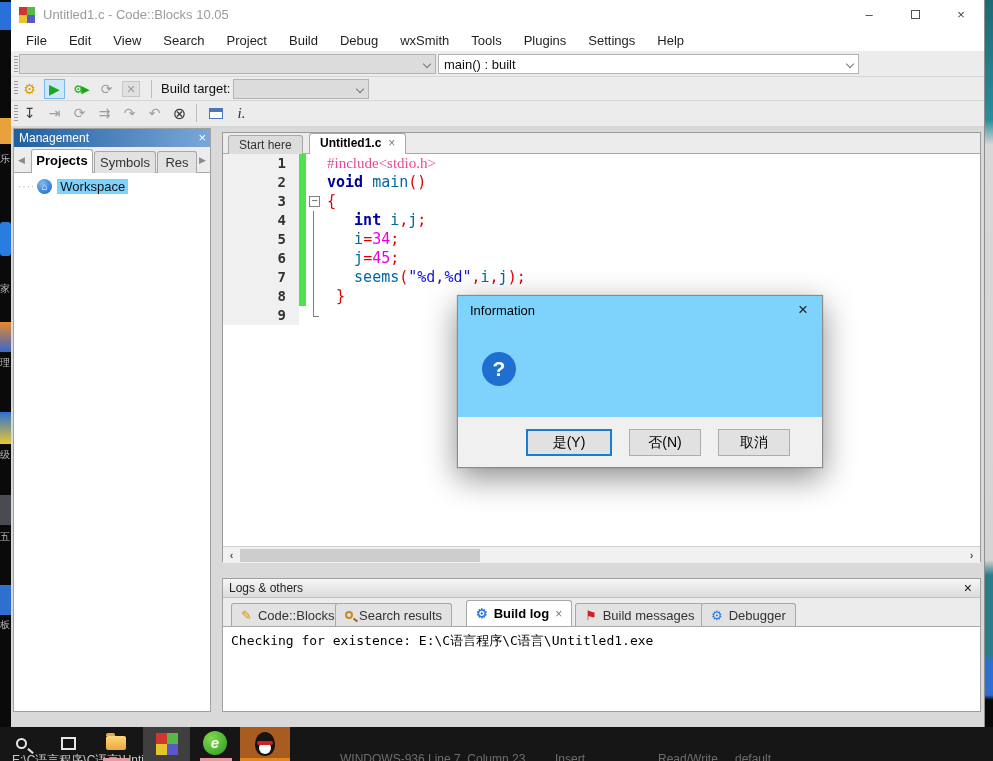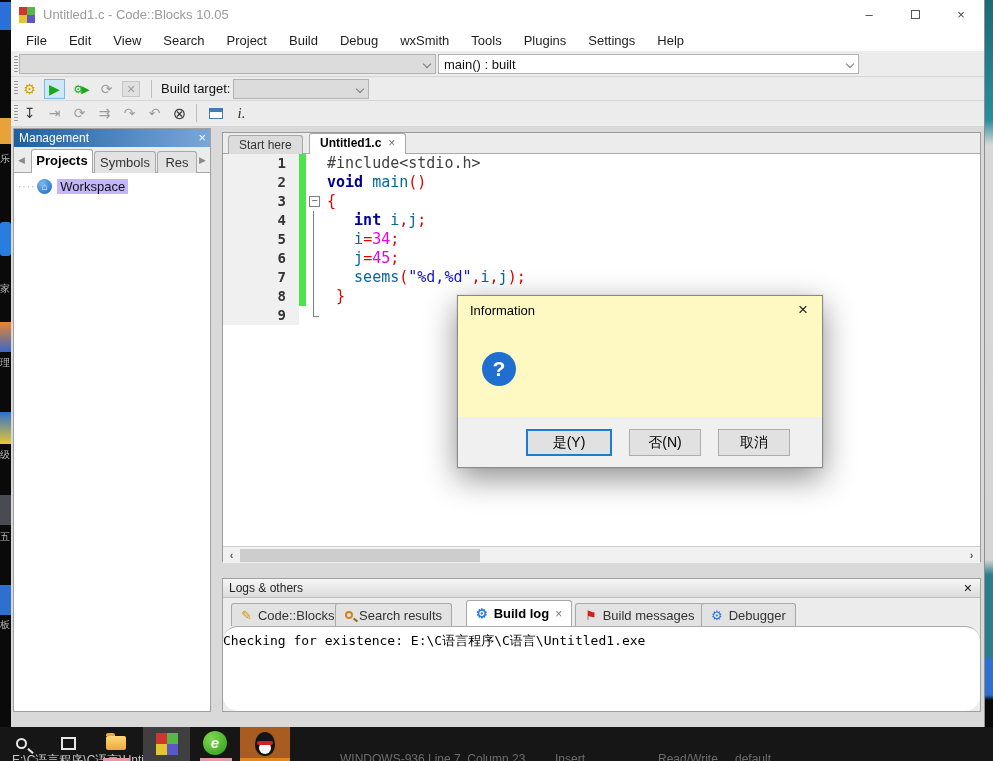--- a/index.html
+++ b/index.html
@@ -51,64 +51,64 @@
   .mgmt-close { position:absolute; right:4px; top:0; color:#fff; font-size:13px; line-height:18px; }
   .mgmt-tabs { position:absolute; left:0; top:18px; width:100%; height:26px; background:#ececec; border-bottom:1px solid #a8a8a8; }
   .mtab { position:absolute; top:4px; height:22px; font-size:13px; text-align:center; line-height:21px; color:#333;
     background:#e2e2e2; border:1px solid #a8a8a8; border-bottom:none; border-radius:3px 3px 0 0; }
   .mtab.active { background:#fff; font-weight:bold; color:#000; top:2px; height:24px; }
   .mscroll { position:absolute; top:8px; font-size:9px; color:#8a8a8a; }
   .tree { position:absolute; left:0; top:44px; right:0; bottom:0; background:#fff; }
   .tree-item { position:absolute; left:4px; top:6px; display:flex; align-items:center; font-size:13px; color:#111; }
   .tree-dots { color:#b5b5b5; font-size:10px; letter-spacing:1px; margin-right:2px; }
   .house { width:15px; height:15px; border-radius:50%; background:radial-gradient(circle at 35% 30%,#7db9f0,#1460c8); color:#fff; font-size:10px; text-align:center; line-height:15px; margin-right:5px; }
-  .tree-label { background:#c4b5fd; padding:0 3px; }
+  .tree-label { background:#7dd3fc; padding:0 3px; }
 
   
   .ed { position:absolute; left:211px; top:132px; width:759px; height:430px; background:#fff; border:1px solid #9a9a9a; }
   .ed-tabs { position:absolute; left:0; top:0; width:100%; height:21px; background:#ececec; border-bottom:1px solid #aaa; }
   .etab { position:absolute; top:2px; height:19px; font-size:12px; line-height:18px; padding:0 10px;
     background:#dcdcdc; border:1px solid #a8a8a8; border-bottom:none; border-radius:3px 3px 0 0; color:#333; }
   .etab.active { background:#fff; font-weight:bold; color:#000; top:0; height:21px; }
   .etab .tclose { color:#777; font-weight:normal; margin-left:7px; font-size:12px; }
   .ed-body { position:absolute; left:0; top:21px; right:0; height:392px; background:#fff; overflow:hidden;
     font-family:"DejaVu Sans Mono", monospace; font-size:15px; }
   .cline { position:relative; height:19px; line-height:19px; white-space:pre; }
   .ln { position:absolute; left:0; top:0; width:76px; height:19px; background:#f0f0f0; color:#333; text-align:right; padding-right:13px; font-size:14px; font-weight:600; }
   .chg { position:absolute; left:76px; top:0; width:7px; height:19px; }
   .chg.on { background:#4ce44c; }
   .fold { position:absolute; left:83px; top:0; width:17px; height:19px; background:#fff; }
   .fold.f-start::before { content:"−"; position:absolute; left:3px; top:4px; width:9px; height:9px; border:1px solid #808080; background:#fff; color:#555; font-size:10px; line-height:8px; text-align:center; }
   .fold.f-mid::before { content:""; position:absolute; left:7px; top:0; width:1px; height:19px; background:#808080; }
   .fold.f-end::before { content:""; position:absolute; left:7px; top:0; width:1px; height:10px; background:#808080; }
   .fold.f-end::after { content:""; position:absolute; left:7px; top:10px; width:6px; height:1px; background:#808080; }
   .ctext { position:absolute; left:104px; top:0; }
-  .tk-pp{color:#404040;} .tk-kw{color:#00009a;font-weight:bold;} .tk-pl{color:#0369a1;} .tk-op{color:#e00000;} .tk-num{color:#e800e8;} .tk-str{color:#1414dc;}
+  .tk-pp{color:#ec4899;font-family:Liberation Serif, serif;} .tk-kw{color:#00009a;font-weight:bold;} .tk-pl{color:#0369a1;} .tk-op{color:#e00000;} .tk-num{color:#e800e8;} .tk-str{color:#1414dc;}
   .hscroll { position:absolute; left:0; top:413px; width:100%; height:17px; background:#f1f1f1; border-top:1px solid #d0d0d0; }
   .hs-arrow { position:absolute; top:1px; width:15px; height:15px; color:#555; font-size:11px; text-align:center; line-height:15px; font-weight:bold; }
   .hs-thumb { position:absolute; left:17px; top:2px; width:240px; height:13px; background:#cdcdcd; }
 
   
   .logs { position:absolute; left:211px; top:578px; width:759px; height:134px; background:#ececec; border:1px solid #a0a0a0; }
   .logs-title { position:absolute; left:0; top:0; width:100%; height:19px; background:linear-gradient(180deg,#f6f6f6,#dcdcdc); border-bottom:1px solid #bfbfbf; font-size:12px; color:#222; line-height:19px; padding-left:6px; }
   .logs-close { position:absolute; right:8px; top:0; color:#111; font-size:14px; line-height:19px; }
   .logs-tabs { position:absolute; left:0; top:20px; width:100%; height:27px; }
   .ltab { position:absolute; top:4px; height:23px; background:#e2e2e2; border:1px solid #a8a8a8; border-bottom:none; border-radius:3px 3px 0 0;
     font-size:13px; color:#333; display:flex; align-items:center; padding:0 9px; gap:6px; }
   .ltab.active { background:#fff; font-weight:bold; color:#000; top:1px; height:26px; }
   .licon { font-size:13px; }
   .li-pencil{color:#d89700;} .li-gear{color:#2a7ae2;} .li-flag{color:#d02020;}
   .li-mag { width:8px; height:8px; border:2px solid #c88a1e; border-radius:50%; position:relative; }
   .li-mag::after { content:""; position:absolute; left:6px; top:6px; width:5px; height:2px; background:#8a6a20; transform:rotate(40deg); }
   .ltab .tclose { color:#777; font-weight:normal; font-size:12px; }
   .logs-content { position:absolute; left:0; top:47px; right:0; bottom:0; background:#fff; border-top:1px solid #aaa;
-    font-family:"DejaVu Sans Mono", monospace; font-size:13px; color:#000; padding:5px 0;border-radius:15px; }
-
-  
-  .dialog { position:absolute; left:457px; top:295px; width:366px; height:173px; background:#fef9c3; border:1px solid #8a8a8a;
+    font-family:"DejaVu Sans Mono", monospace; font-size:13px; color:#000; padding:5px 8px; }
+
+  
+  .dialog { position:absolute; left:457px; top:295px; width:366px; height:173px; background:#7dd3fc; border:1px solid #8a8a8a;
     box-shadow:0 10px 30px rgba(0,0,0,.45), 0 0 0 1px rgba(0,0,0,.05); z-index:30;padding-left:44px; }
   .dlg-title { position:absolute; left:12px; top:7px; font-size:13px; color:#000; }
   .dlg-close { position:absolute; right:14px; top:4px; font-size:17px; color:#222; }
   .dlg-icon { position:absolute; left:24px; top:56px; width:34px; height:34px; border-radius:50%; background:#1f6fd0; color:#fff; font-size:21px; font-weight:bold; text-align:center; line-height:33px; }
   .dlg-msg { position:absolute; left:66px; top:55px; font-size:15px; color:#1b1b1b; line-height:19px; }
   .dlg-footer { position:absolute; left:0; bottom:0; width:100%; height:50px; background:#f0f0f0; }
   .dlg-btn { position:absolute; top:12px; height:27px; background:#e1e1e1; border:1px solid #adadad; font-size:14px; color:#000; text-align:center; line-height:24px; }
   .dlg-btn.default { border:2px solid #1a7dd4; line-height:22px; }
 
   

